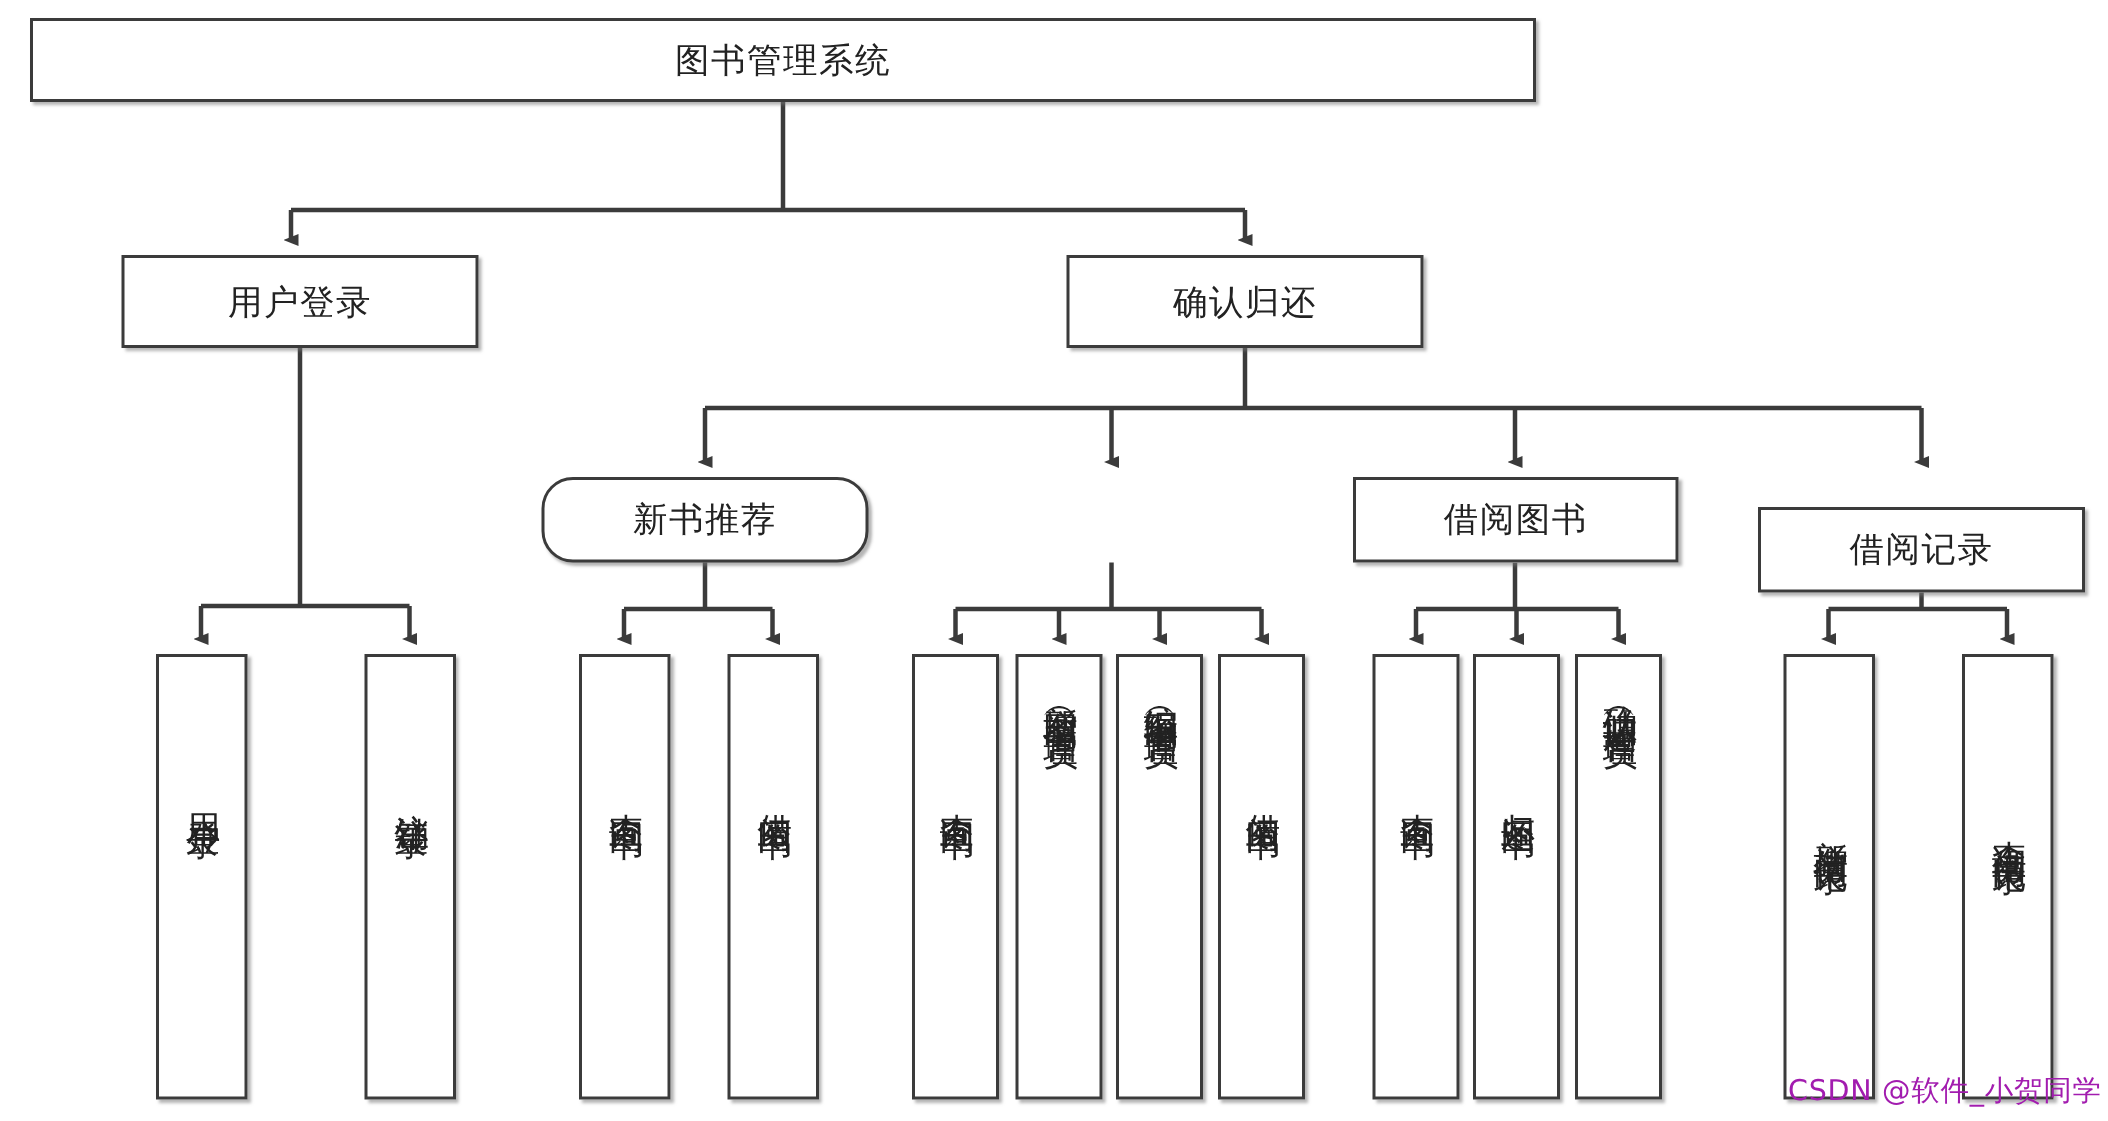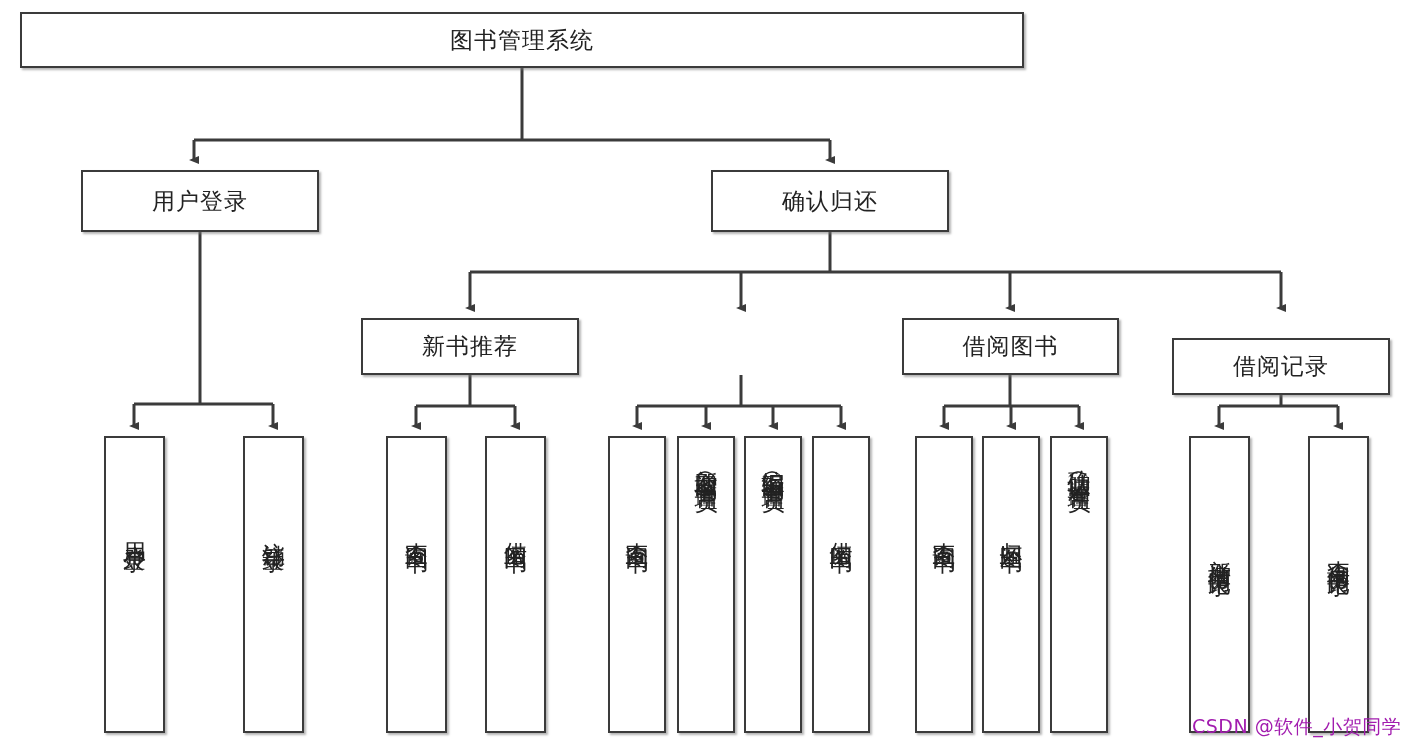--- a/index.html
+++ b/index.html
@@ -132,21 +132,21 @@
     <span>图书管理系统</span>
   </div>
 
   <div class="node horizontal" style="left: 81px; top: 170px; width: 238px; height: 62px;">
     <span>用户登录</span>
   </div>
   <div class="node horizontal" style="left: 711px; top: 170px; width: 238px; height: 62px;">
     <span>确认归还</span>
   </div>
 
-  <div class="node horizontal" style="left: 361px; top: 318px; width: 218px; height: 57px;">
+  <div class="node horizontal" style="left: 361px; top: 318px; width: 218px; height: 57px; border-radius: 21px;">
     <span>新书推荐</span>
   </div>
   <div class="node horizontal" style="left: 902px; top: 318px; width: 217px; height: 57px;">
     <span>借阅图书</span>
   </div>
   <div class="node horizontal" style="left: 1172px; top: 318px; width: 218px; height: 57px; margin-top: 20px;">
     <span>借阅记录</span>
   </div>
 
   <div class="node vertical mid" style="left: 104px; top: 436px; width: 61px; height: 297px;">

